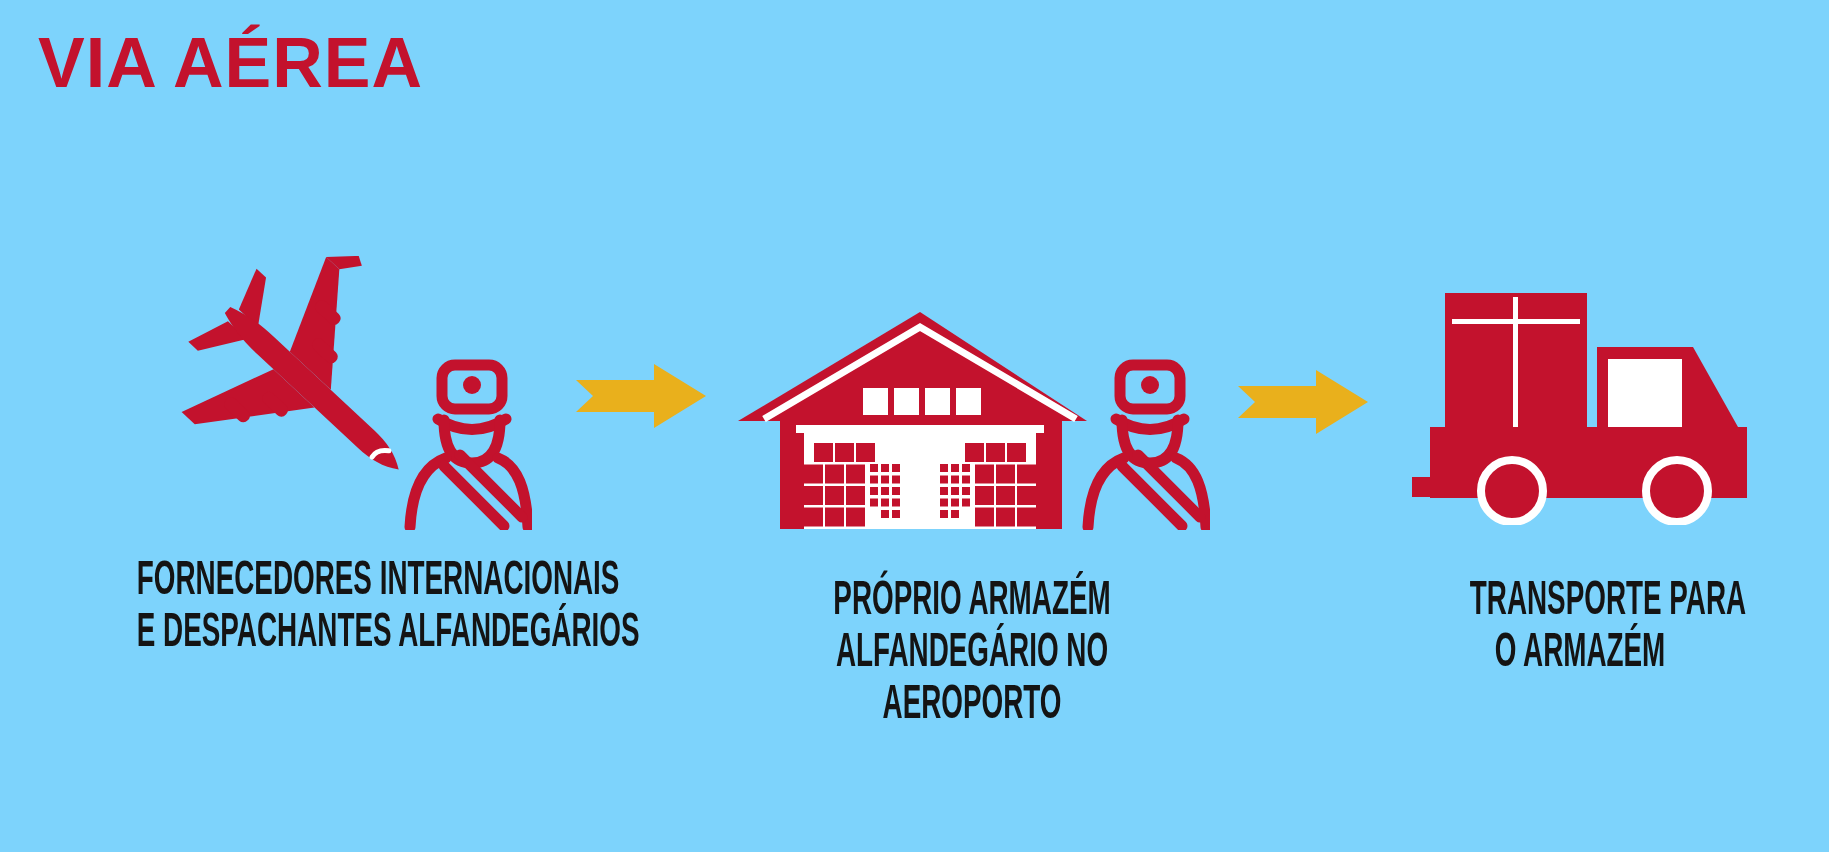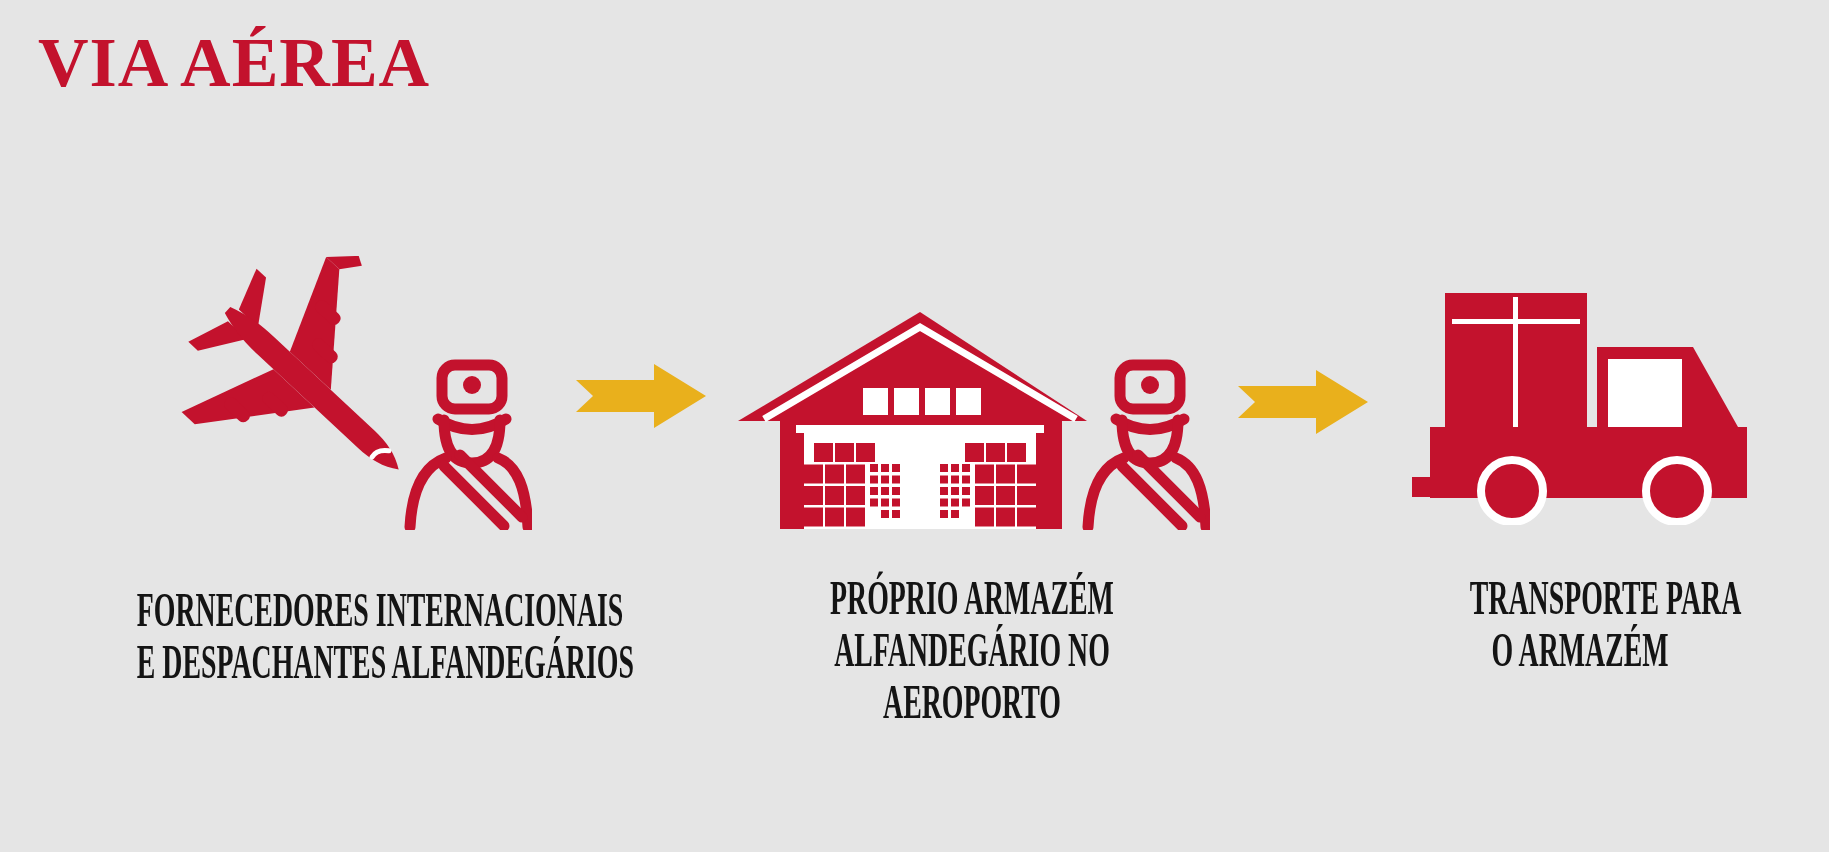--- a/index.html
+++ b/index.html
@@ -1,34 +1,34 @@
 <!DOCTYPE html>
 <html><head>
 <meta charset="utf-8">
 <style>
   html,body{margin:0;padding:0;background:#fff;}
-  .canvas{position:relative;width:1829px;height:852px;background:#e5e5e5;overflow:hidden;
-          font-family:Liberation Serif, serif;}
+  .canvas{position:relative;width:1829px;height:852px;background:#7dd3fc;overflow:hidden;
+          font-family:Liberation Sans, sans-serif;}
   .title{position:absolute;left:38px;top:26px;margin:0;font-size:70px;line-height:74px;
          font-weight:700;letter-spacing:1px;color:#c3122d;}
   .icon{position:absolute;}
   .icon svg{display:block;width:100%;height:100%;}
   .cap{position:absolute;font-weight:700;font-size:48px;line-height:52px;text-align:center;
        color:#141414;}
   .cap .line{display:block;white-space:nowrap;transform:scaleX(0.58);transform-origin:50% 50%;
        letter-spacing:0px;}
   
   .plane   {left:150px; top:256px; width:316px; height:258px;}
   .officer1{left:404px; top:356px; width:128px; height:174px;}
   .arrow1  {left:576px; top:364px; width:130px; height:64px;}
   .warehouse{left:738px;top:312px; width:350px; height:220px;}
   .officer2{left:1082px;top:356px; width:128px; height:174px;}
   .arrow2  {left:1238px;top:370px; width:130px; height:64px;}
   .truck   {left:1408px;top:290px; width:345px; height:235px;}
-  .cap1{left:15px;   top:584px; width:580px;}
+  .cap1{left:15px;   top:552px; width:580px;}
   .cap2{left:722px;  top:572px; width:500px;}
   .cap3{left:1390px; top:572px; width:380px;}
 </style>
 </head>
 <body>
 
 <div class="canvas">
 
   <h1 class="title">VIA AÉREA</h1>
 

